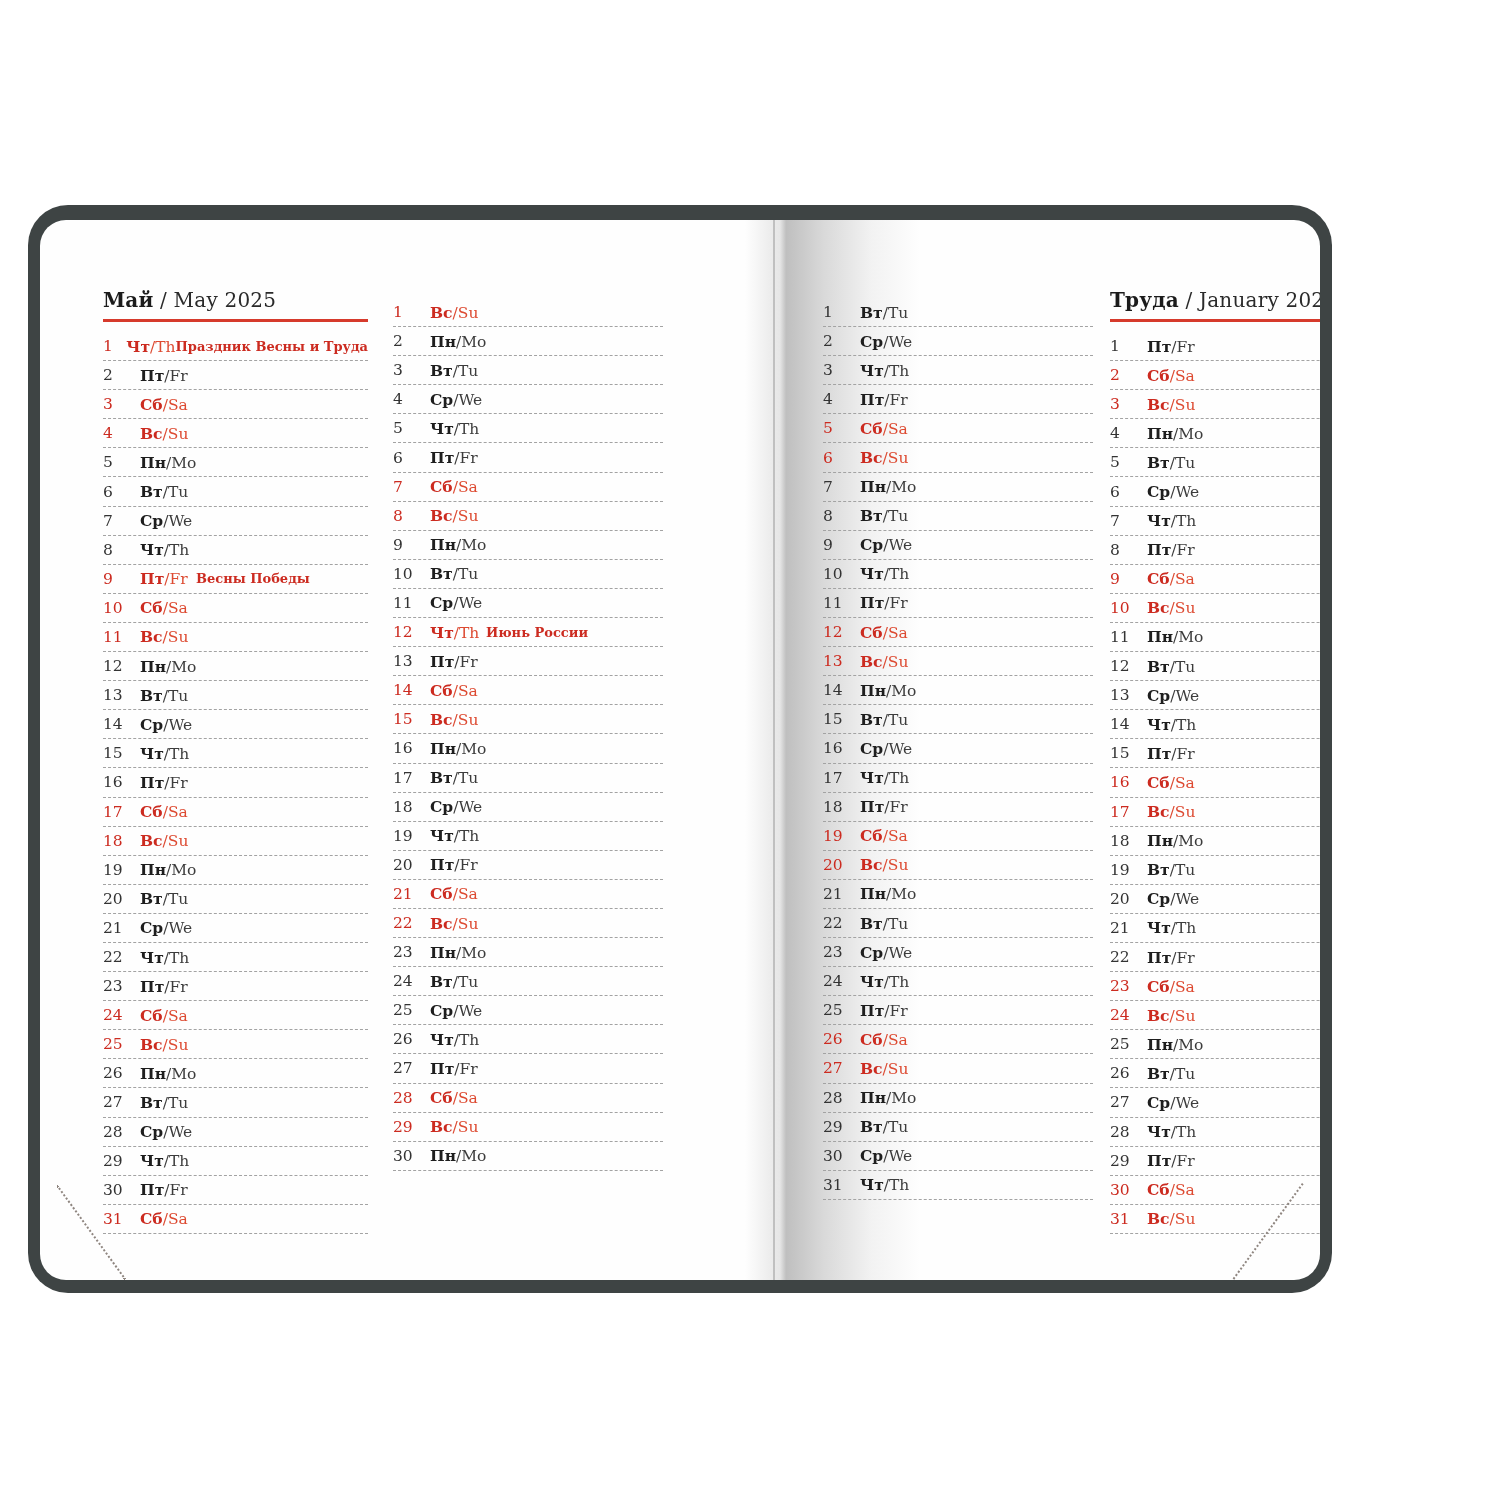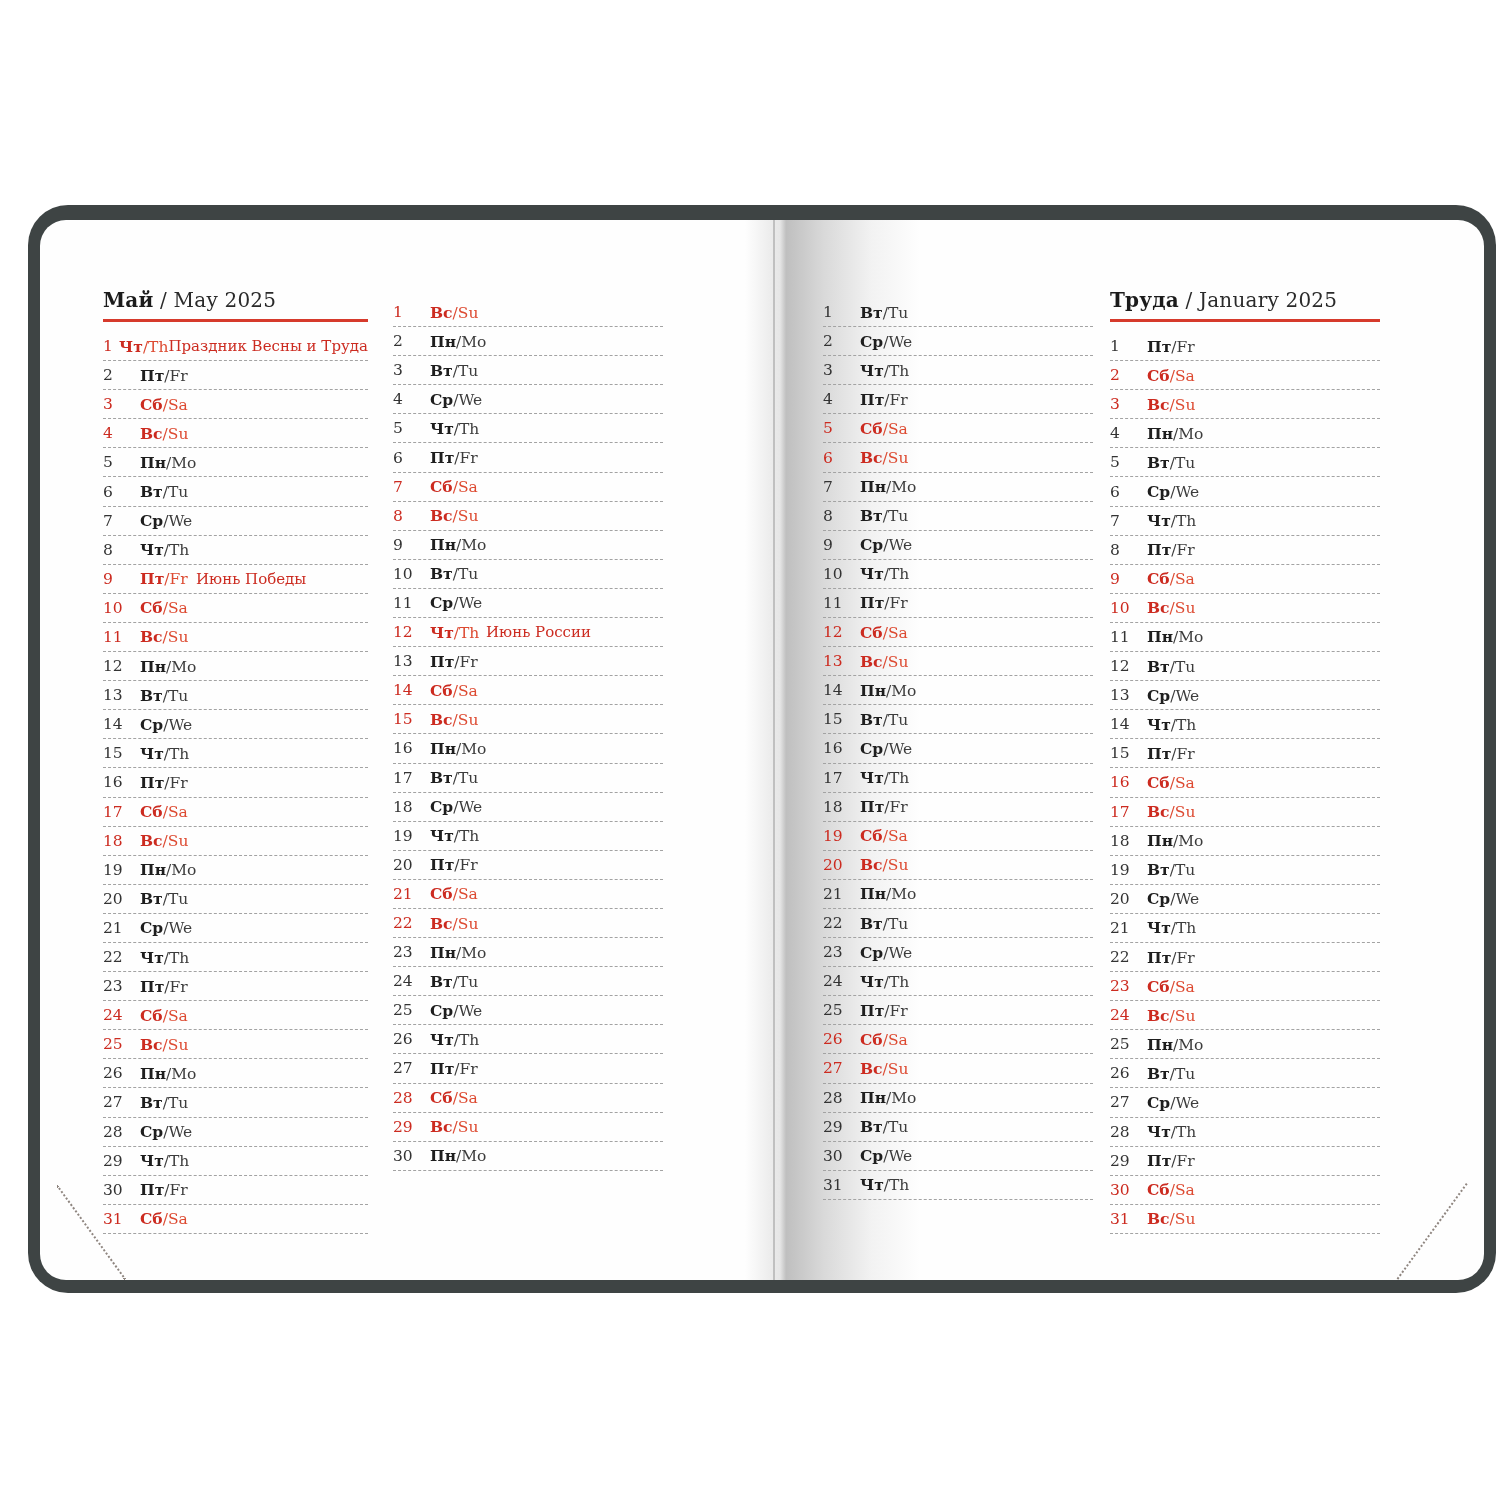--- a/index.html
+++ b/index.html
@@ -1,18 +1,18 @@
 <!DOCTYPE html>
 <html><head>
 <meta charset="utf-8">
 <style>
   html,body{margin:0;padding:0;background:#ffffff;}
   .stage{position:relative;width:1500px;height:1500px;background:#ffffff;overflow:hidden;
          font-family:"DejaVu Serif","Liberation Serif",serif;}
-  .book{position:absolute;left:28px;top:205px;width:1468px;height:1088px;
+  .book{position:absolute;left:28px;top:205px;width:1304px;height:1088px;
         background:var(--cover,#3e4444);border-radius:40px;}
   .pages{position:absolute;left:12px;top:15px;right:12px;bottom:13px;
          background:#fefefe;border-radius:26px;overflow:hidden;}
   
   .gutter{position:absolute;left:705px;top:0;width:175px;height:100%;
           background:linear-gradient(to right,
             rgba(255,255,255,0) 0%, rgba(210,210,210,.55) 20%,
             #bfbfbf 23.5%, #d9d9d9 45%, #f2f2f2 72%, #fefefe 100%);}
   .gutter-line{position:absolute;left:733px;top:0;width:2px;height:100%;
           background:rgba(150,150,150,.5);}
@@ -26,21 +26,21 @@
   .m-head .m-ru{font-weight:bold;color:#1b1b1b;}
   .m-head .m-sep{color:#2a2a2a;}
   .m-head .m-en{color:#2a2a2a;}
   .m-rows{margin-top:10px;}
   .row{height:28.1px;display:flex;align-items:center;
        border-bottom:1px dashed #a3a3a3;font-size:15.5px;}
   .row .num{width:37px;color:#333;}
   .row .dow{width:56px;white-space:nowrap;}
   .row .dow b{color:#1e1e1e;font-weight:bold;}
   .row .dow .en{color:#3c3c3c;font-weight:normal;}
-  .row .holiday{font-size:15px;color:var(--red,#cc2b20);white-space:nowrap;}
+  .row .holiday{font-size:13px;color:var(--red,#cc2b20);white-space:nowrap;font-weight:bold;}
   .row.red .num{color:var(--red,#cc2b20);}
   .row.red .dow b{color:var(--red,#cc2b20);}
   .row.red .dow .en{color:var(--redlight,#dd4a31);}
   
   .perf{position:absolute;border-top:2px dotted #8f8680;}
   .perf-left{left:18px;top:965px;width:116px;transform:rotate(54deg);transform-origin:left top;}
   .perf-right{right:18px;top:963px;width:118px;transform:rotate(-54deg);transform-origin:right top;}
 </style>
 </head>
 <body>
@@ -100,21 +100,21 @@
 
   <div class="row">
     <span class="num">8</span>
     <span class="dow"><b>Чт</b><span class="en">/Th</span></span>
 
   </div>
 
   <div class="row red">
     <span class="num">9</span>
     <span class="dow"><b>Пт</b><span class="en">/Fr</span></span>
-    <span class="holiday">Июнь Победы</span>
+    <span class="holiday">Весны Победы</span>
   </div>
 
   <div class="row red">
     <span class="num">10</span>
     <span class="dow"><b>Сб</b><span class="en">/Sa</span></span>
 
   </div>
 
   <div class="row red">
     <span class="num">11</span>

